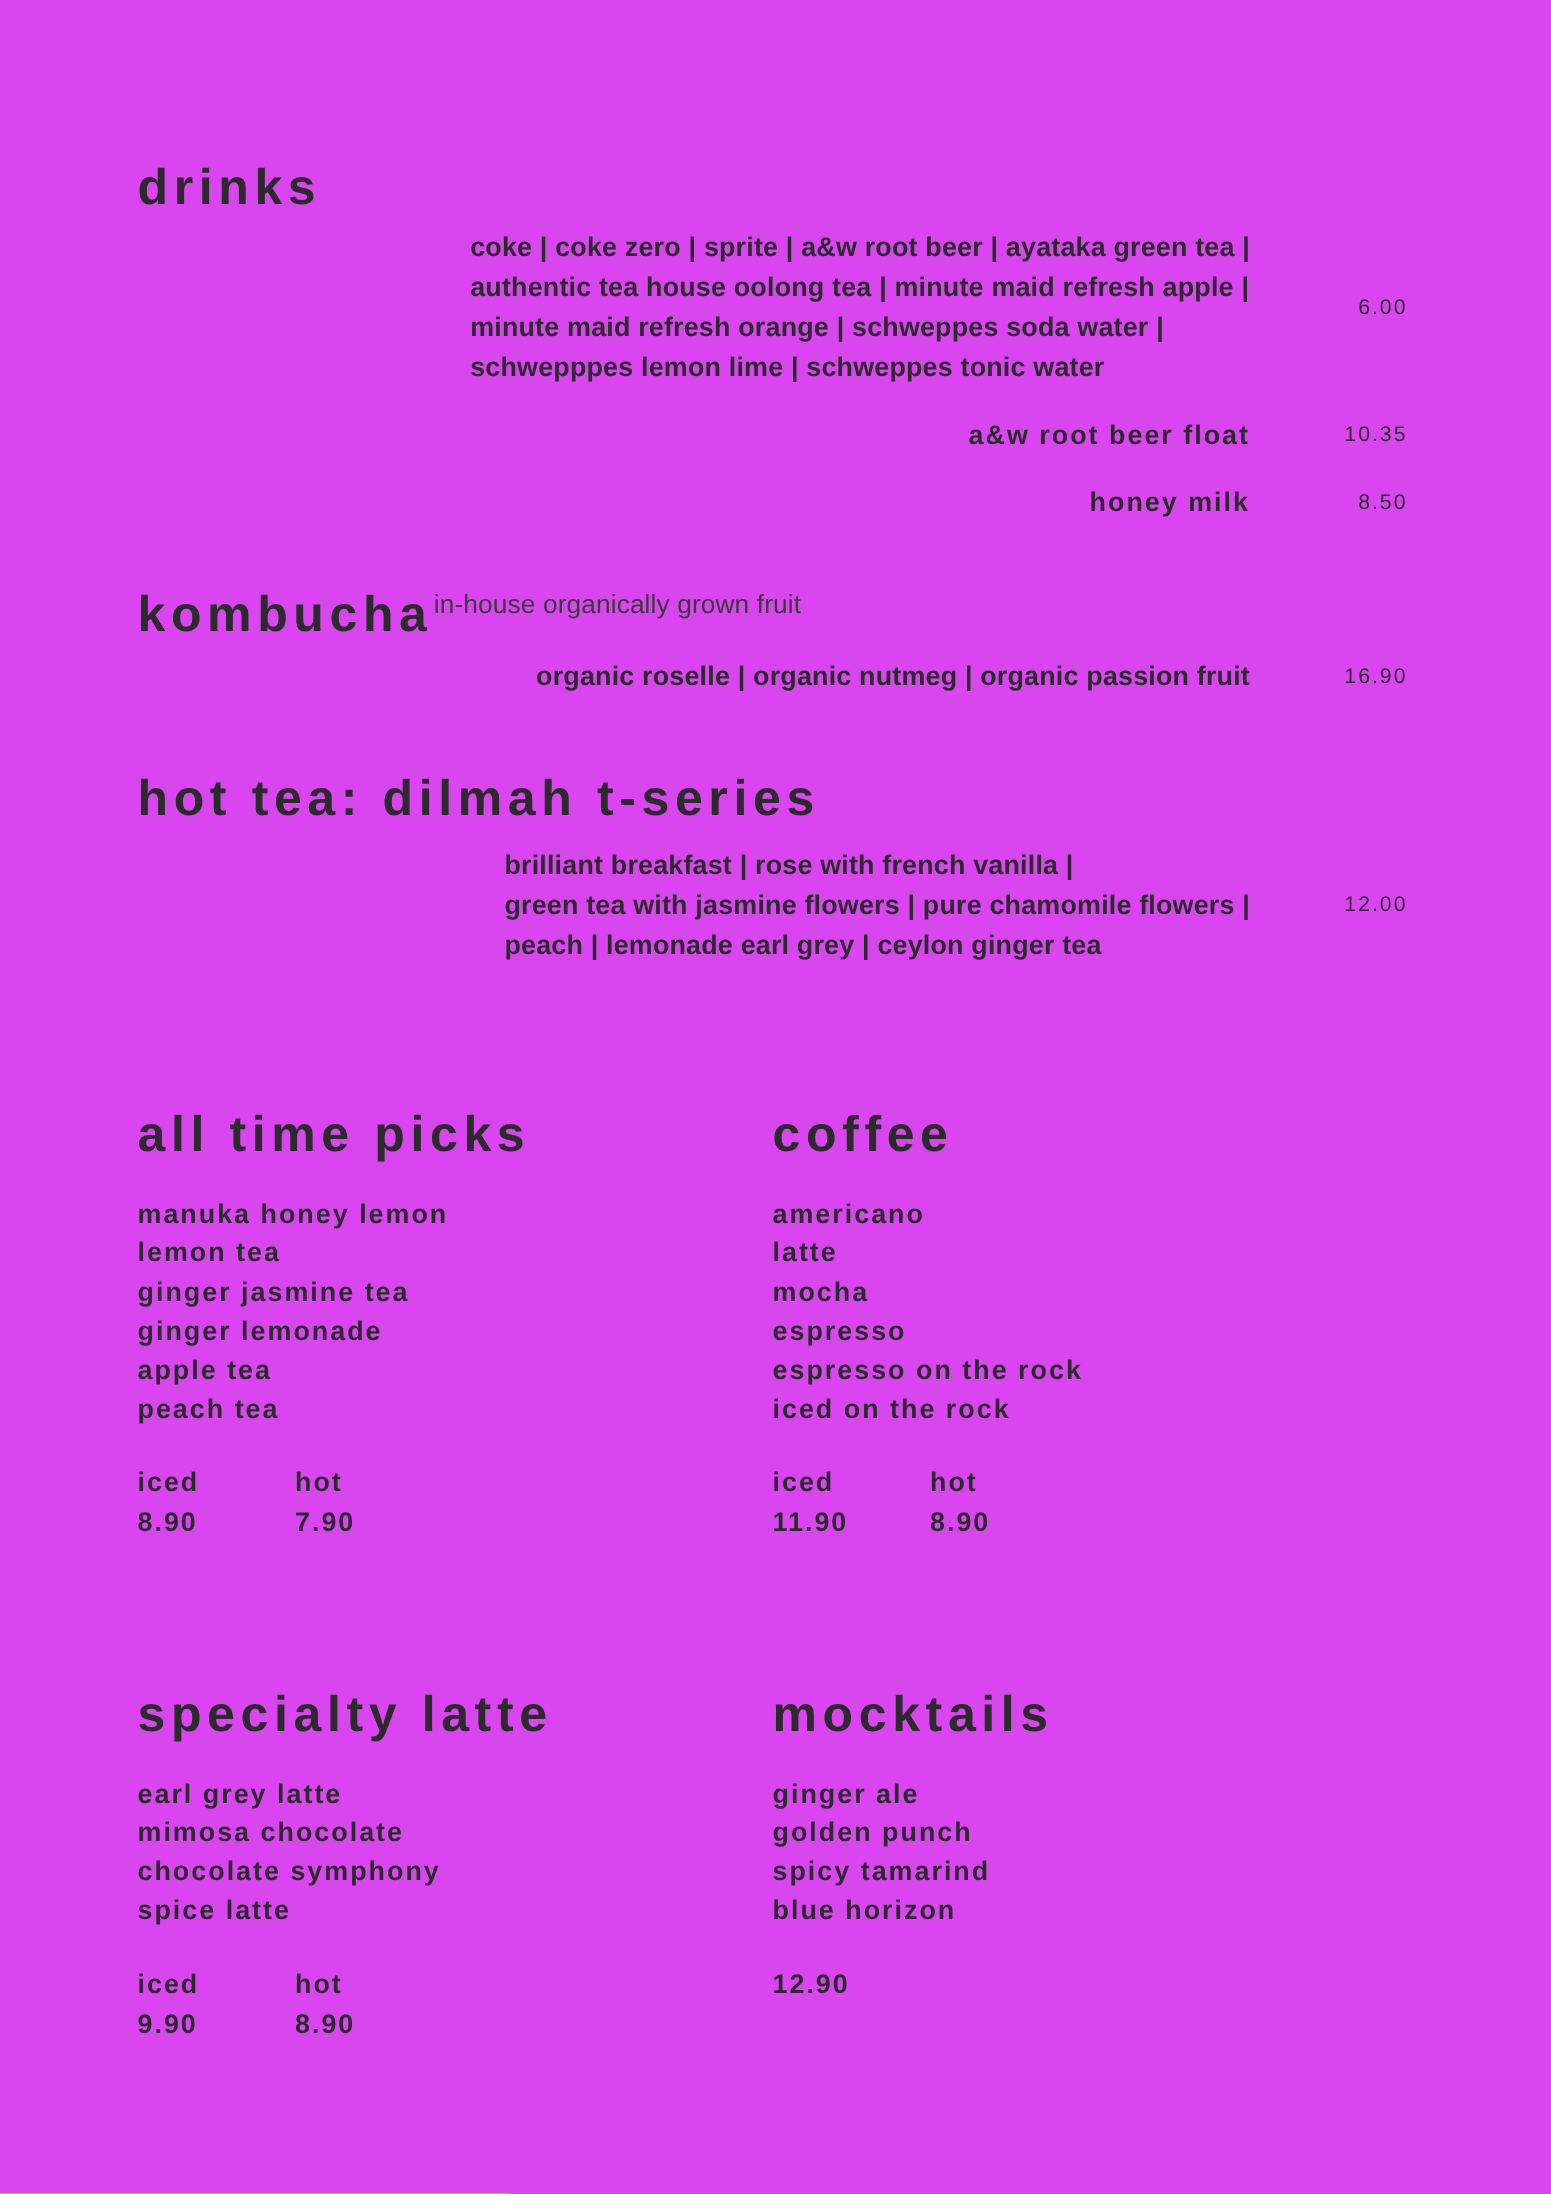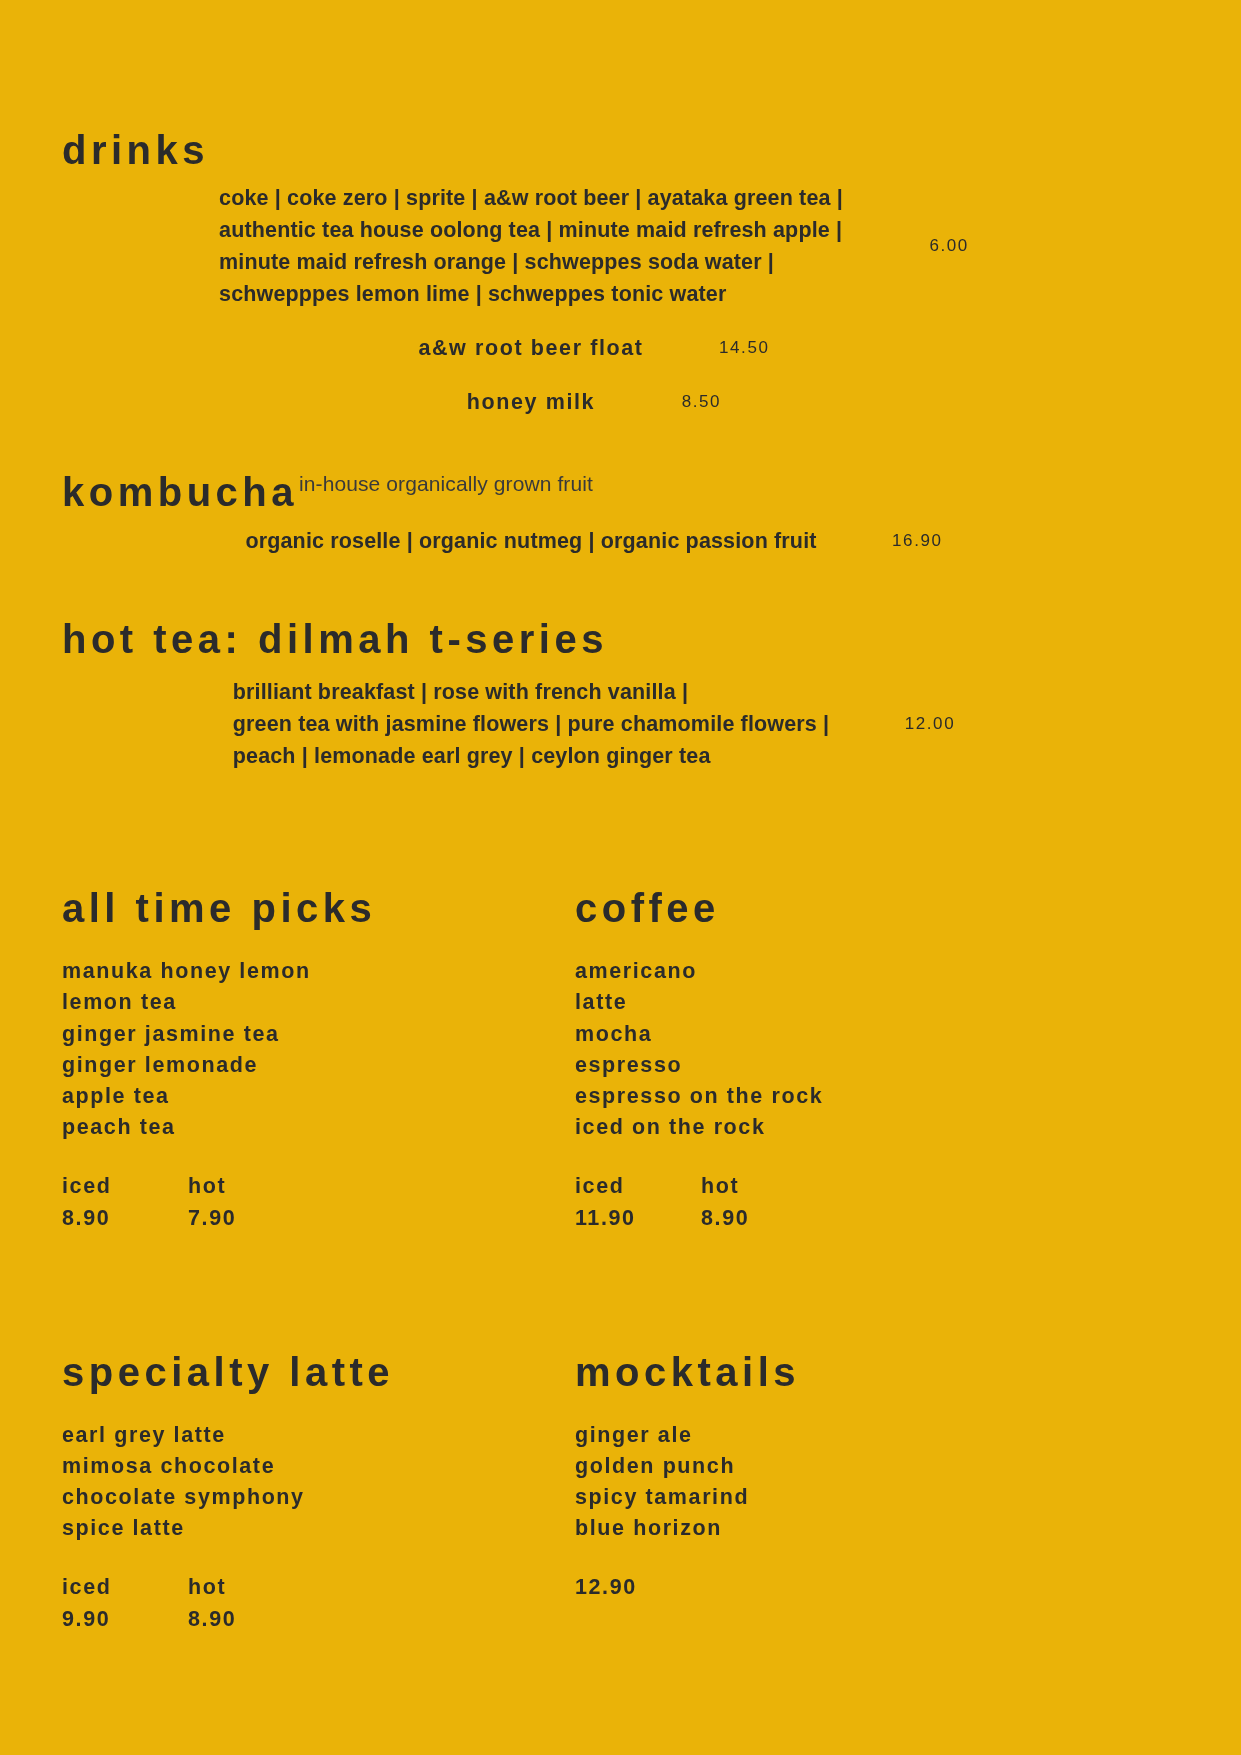--- a/index.html
+++ b/index.html
@@ -13,22 +13,22 @@
     font-family: "Liberation Sans", sans-serif;
     color: #2b2b2b;
     -webkit-font-smoothing: antialiased;
   }
 
   .page {
     position: relative;
     width: 1241px;
     height: 1755px;
     box-sizing: border-box;
-    padding: 130px 115px 0 62px;
-    background: #eab308;
+    padding: 130px 115px 0 110px;
+    background: #d946ef;
   }
 
   
   .section-head {
     font-size: 40px;
     font-weight: 700;
     letter-spacing: 4.5px;
     line-height: 1.0;
     color: #2b2b2b;
     white-space: nowrap;
@@ -45,21 +45,21 @@
     letter-spacing: 0.1px;
     color: #3a3a3a;
   }
 
   
   .rows { margin-top: 12px; }
 
   .row {
     display: flex;
     align-items: center;
-    justify-content: center;
+    justify-content: flex-end;
     gap: 30px;
   }
   .row + .row { margin-top: 22px; }
 
   .row-names {
     font-size: 21.5px;
     font-weight: 700;
     line-height: 1.49;
     letter-spacing: 0.15px;
     color: #2b2b2b;
@@ -145,21 +145,21 @@
           <span class="nline">minute maid refresh orange | schweppes soda water |</span>
           <span class="nline">schwepppes lemon lime | schweppes tonic water</span>
         </div>
         <div class="row-price">6.00</div>
       </div>
 
       <div class="row">
         <div class="row-names spaced">
           <span class="nline">a&amp;w root beer float</span>
         </div>
-        <div class="row-price">14.50</div>
+        <div class="row-price">10.35</div>
       </div>
 
 
       <div class="row">
         <div class="row-names spaced">
           <span class="nline">honey milk</span>
         </div>
         <div class="row-price">8.50</div>
       </div>
 

